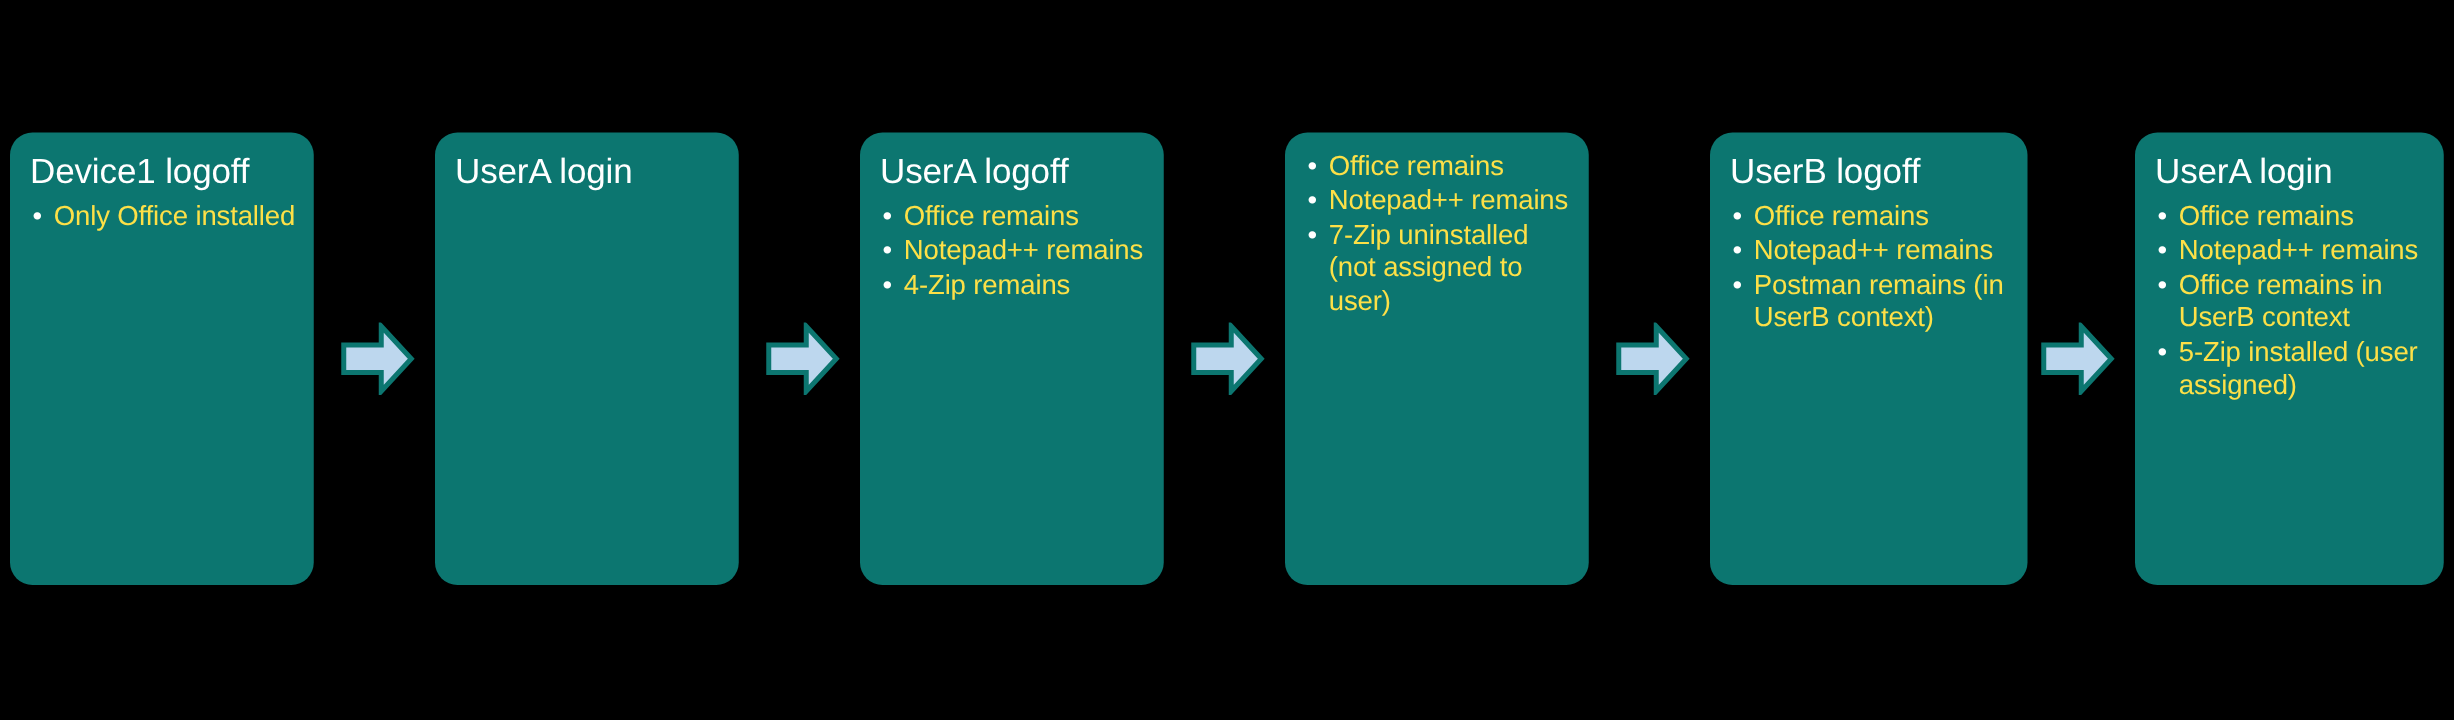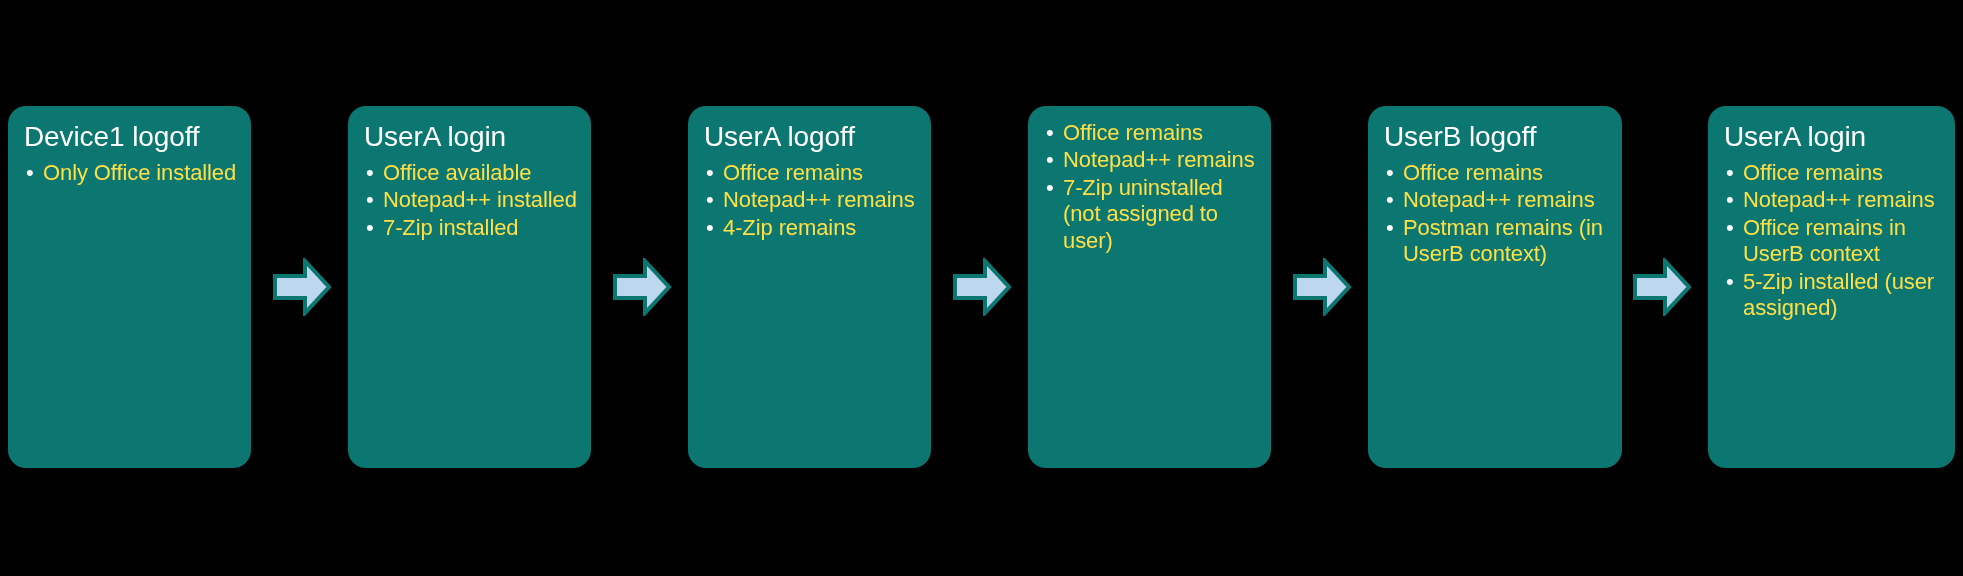--- a/index.html
+++ b/index.html
@@ -87,25 +87,20 @@
   </div>
 
   <div class="arrow" style="left:272px; top:258px;">
     <svg viewBox="0 0 60 58" xmlns="http://www.w3.org/2000/svg">
       <path d="M3 18 H33 V3 L57 29 L33 55 V40 H3 Z" fill="#BDD7EE" stroke="#0C7670" stroke-width="4" stroke-linejoin="miter"></path>
     </svg>
   </div>
 
   <div class="node" style="left:348px; top:106px; width:243px; height:362px;">
     <div class="node-title">UserA login</div>
-    <ul class="bullets">
-      <li>Office available</li>
-      <li>Notepad++ installed</li>
-      <li>7-Zip installed</li>
-    </ul>
   </div>
 
   <div class="arrow" style="left:612px; top:258px;">
     <svg viewBox="0 0 60 58" xmlns="http://www.w3.org/2000/svg">
       <path d="M3 18 H33 V3 L57 29 L33 55 V40 H3 Z" fill="#BDD7EE" stroke="#0C7670" stroke-width="4" stroke-linejoin="miter"></path>
     </svg>
   </div>
 
   <div class="node" style="left:688px; top:106px; width:243px; height:362px;">
     <div class="node-title">UserA logoff</div>

